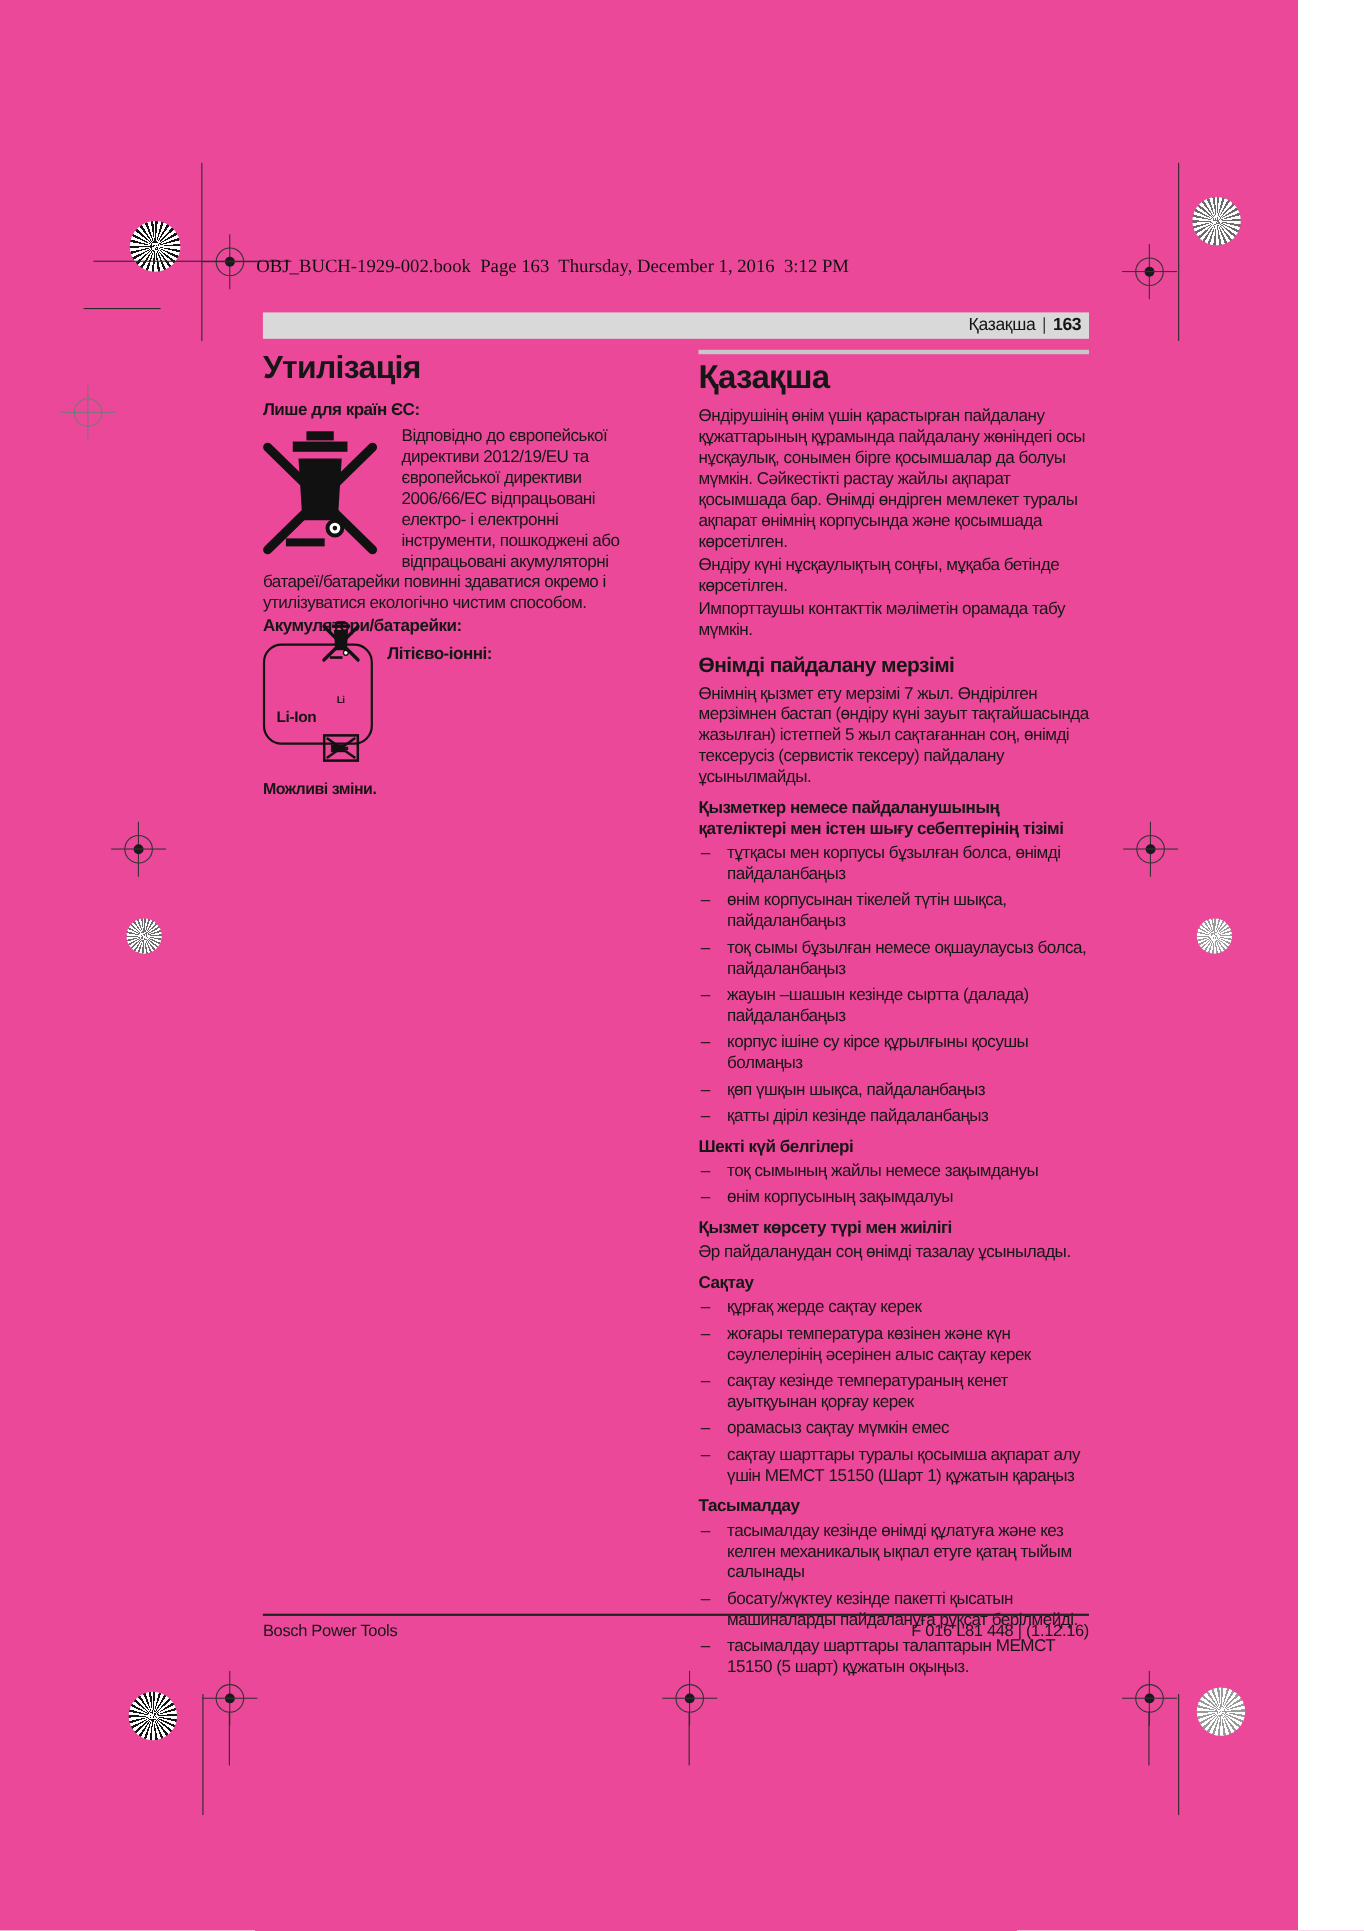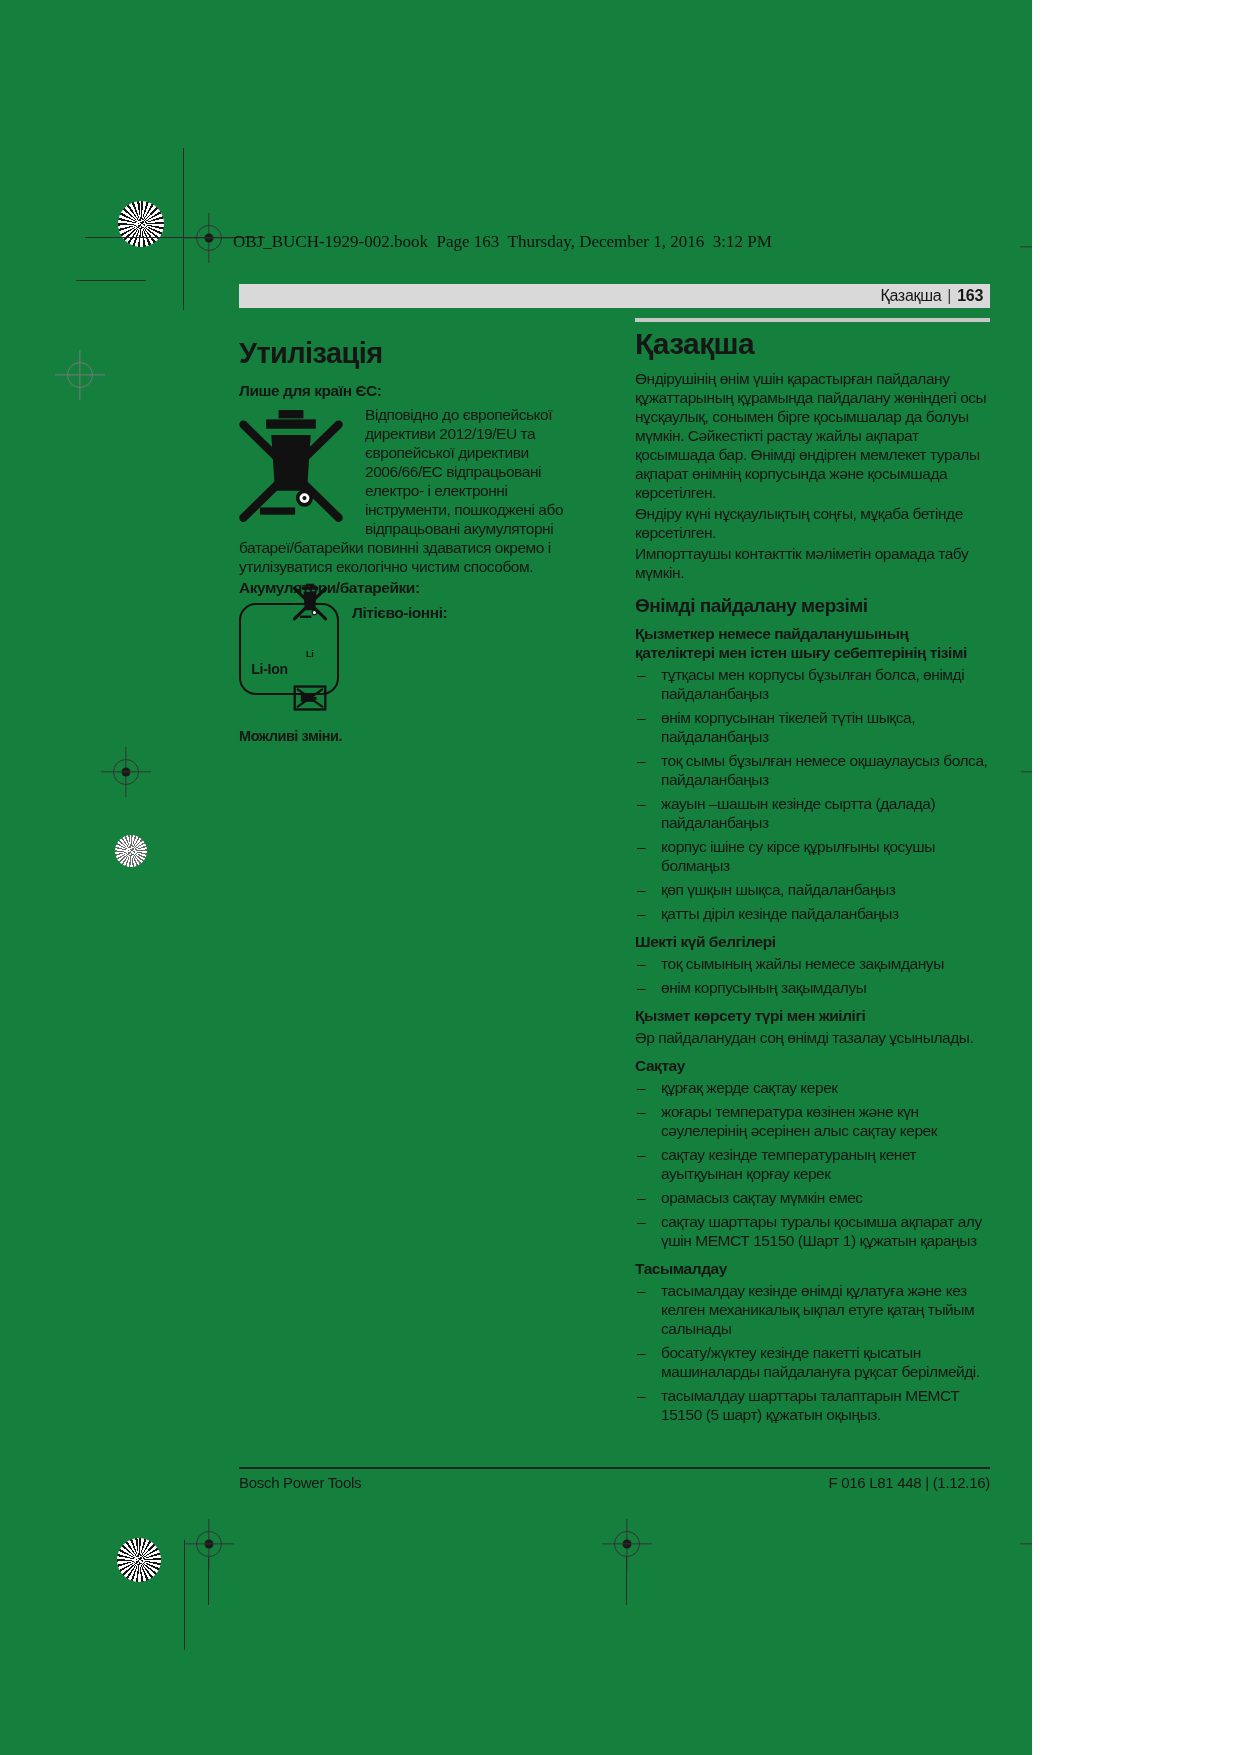--- a/index.html
+++ b/index.html
@@ -1,17 +1,17 @@
 <!DOCTYPE html>
 <html><head>
 <meta charset="utf-8">
 <style>
   html,body { margin:0; padding:0; background:#ffffff; }
   .page {
-    position:relative; width:1032px; height:1755px; background:#15803d;
+    position:relative; width:1180px; height:1755px; background:#ec4899;
     font-family:"Liberation Sans", sans-serif; color:#161616; overflow:hidden;
   }
   
   .starburst {
     position:absolute; border-radius:50%;
     background:repeating-conic-gradient(#141414 0deg 6deg, #ffffff 6deg 14deg);
   }
   .starburst.gray { background:repeating-conic-gradient(#6b6b6b 0deg 6deg, #ffffff 6deg 14deg); }
   .starburst.light { background:repeating-conic-gradient(#9a9a9a 0deg 6deg, #ffffff 6deg 14deg); }
   .crosshair { position:absolute; width:24px; height:24px; border:1.5px solid #333; border-radius:50%; }
@@ -31,21 +31,21 @@
   
   .header-bar {
     position:absolute; left:239px; top:284px; width:751px; height:24px;
     background:#d9d9d9; display:flex; align-items:center; justify-content:flex-end;
     padding-right:7px; box-sizing:border-box; font-size:16px; letter-spacing:-0.3px;
   }
   .header-bar .sep { margin:0 6px; color:#444; font-weight:normal; }
   .header-bar .pagenum { font-weight:bold; }
   
   .col { position:absolute; font-size:15.5px; line-height:19px; letter-spacing:-0.45px; }
-  .left-col  { left:239px; top:338px; width:336px; }
+  .left-col  { left:239px; top:320px; width:336px; }
   .right-col { left:635px; top:318px; width:355px; }
   h1.big { font-size:29px; line-height:1.1; margin:0 0 11px 0; letter-spacing:-0.6px; }
   .right-col h1.big { font-size:30px; margin:0 0 9px 0; }
   p.body { margin:0 0 2px 0; }
   .bold { font-weight:bold; }
   .mt8 { margin-top:8px; }
   h2.section { font-size:19px; margin:14px 0 6px 0; letter-spacing:-0.5px; }
   h3.sub { font-size:15.5px; margin:9px 0 3px 0; }
   ul.dash { list-style:none; margin:2px 0 0 0; padding:0; }
   ul.dash li { position:relative; padding-left:26px; margin:0 0 5px 0; }
@@ -185,20 +185,21 @@
   </div>
 
   <div class="col right-col">
     <div class="top-rule"></div>
     <h1 class="big">Қазақша</h1>
     <p class="body">Өндірушінің өнім үшін қарастырған пайдалану құжаттарының құрамында пайдалану жөніндегі осы нұсқаулық, сонымен бірге қосымшалар да болуы мүмкін. Сәйкестікті растау жайлы ақпарат қосымшада бар. Өнімді өндірген мемлекет туралы ақпарат өнімнің корпусында және қосымшада көрсетілген.</p>
     <p class="body">Өндіру күні нұсқаулықтың соңғы, мұқаба бетінде көрсетілген.</p>
     <p class="body">Импорттаушы контакттік мәліметін орамада табу мүмкін.</p>
 
     <h2 class="section">Өнімді пайдалану мерзімі</h2>
+    <p class="body">Өнімнің қызмет ету мерзімі 7 жыл. Өндірілген мерзімнен бастап (өндіру күні зауыт тақтайшасында жазылған) істетпей 5 жыл сақтағаннан соң, өнімді тексерусіз (сервистік тексеру) пайдалану ұсынылмайды.</p>
 
     <h3 class="sub">Қызметкер немесе пайдаланушының қателіктері мен істен шығу себептерінің тізімі</h3>
     <ul class="dash">
       <li>тұтқасы мен корпусы бұзылған болса, өнімді пайдаланбаңыз</li>
       <li>өнім корпусынан тікелей түтін шықса, пайдаланбаңыз</li>
       <li>тоқ сымы бұзылған немесе оқшаулаусыз болса, пайдаланбаңыз</li>
       <li>жауын –шашын кезінде сыртта (далада) пайдаланбаңыз</li>
       <li>корпус ішіне су кірсе құрылғыны қосушы болмаңыз</li>
       <li>қөп үшқын шықса, пайдаланбаңыз</li>
       <li>қатты діріл кезінде пайдаланбаңыз</li>

